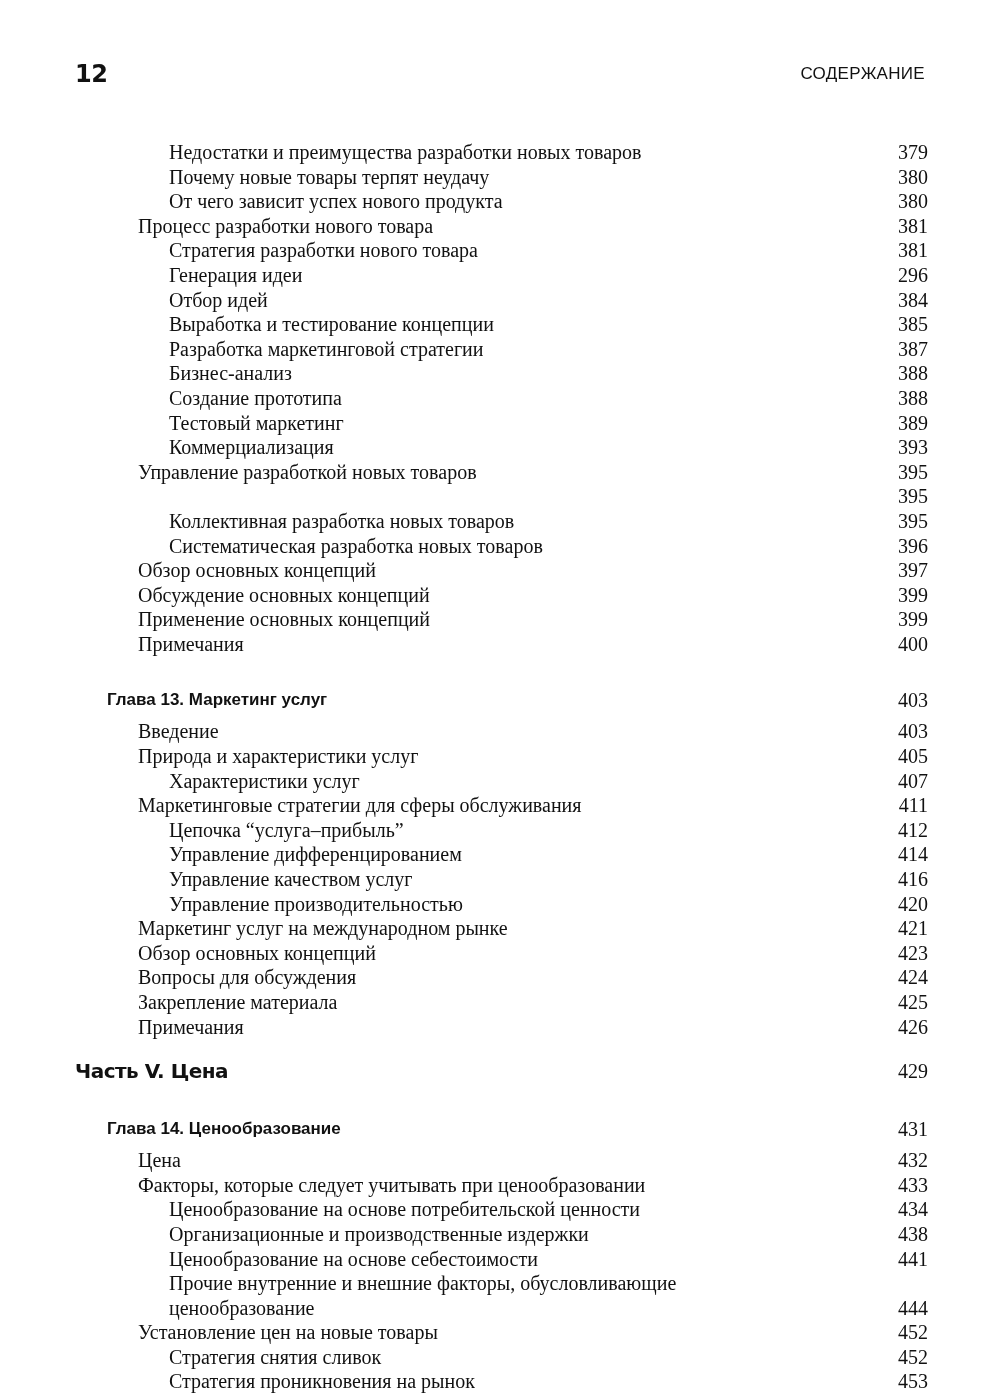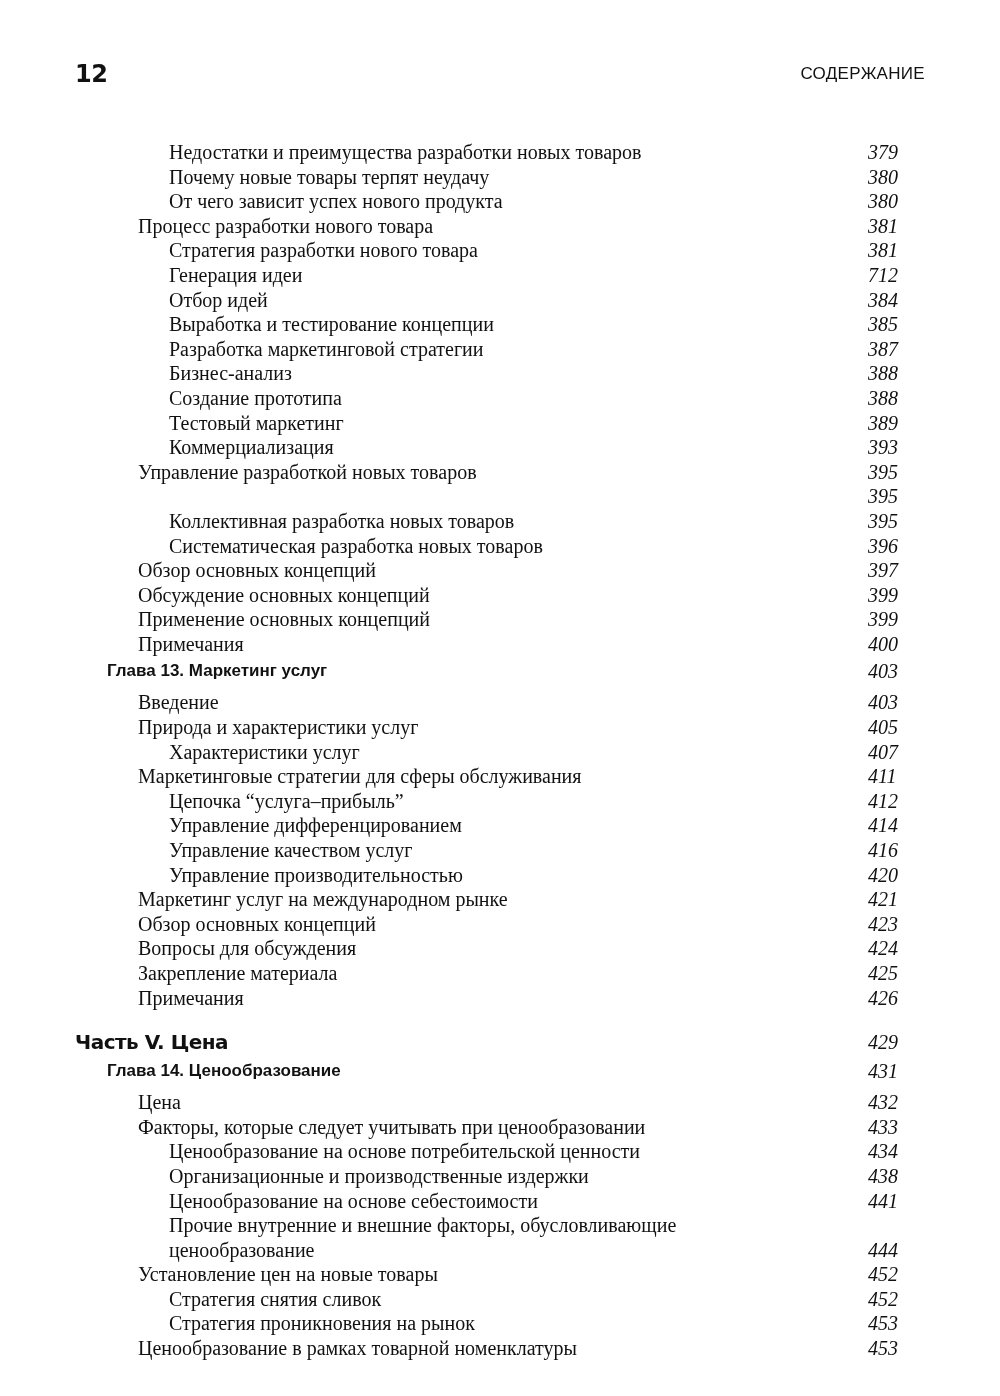--- a/index.html
+++ b/index.html
@@ -4,24 +4,24 @@
   <style>
     html, body { margin: 0; padding: 0; background: #ffffff; }
     body { width: 1000px; height: 1396px; position: relative; overflow: hidden; color: #111; }
     .page-header { position: absolute; top: 58px; left: 75px; right: 75px; height: 36px; text-decoration: underline; }
     .page-number { position: absolute; left: 0; top: 2px; font-family: "DejaVu Sans", sans-serif; font-weight: bold; font-size: 24px; letter-spacing: -0.5px; }
     .running-head { position: absolute; right: 0; top: 6px; font-family: "Liberation Sans", sans-serif; font-size: 17px; letter-spacing: 0.3px; }
 
     .toc { position: absolute; top: 140px; left: 0; width: 1000px; }
     .row { position: relative; height: 24.6px; font-family: "Liberation Serif", serif; font-size: 20px; line-height: 24px; }
     .row .title { position: absolute; white-space: nowrap; }
-    .row .pg { position: absolute; right: 72px; width: 60px; text-align: left; font-style: italic; }
+    .row .pg { position: absolute; right: 72px; width: 60px; text-align: right; }
     .lvl1 .title { left: 138px; }
     .lvl2 .title { left: 169px; }
-    .chapter { height: 24px; margin-top: 3px; margin-bottom: 7px; }
+    .chapter { height: 24px; margin-top: 32px; margin-bottom: 7px; }
     .chapter .title { left: 107px; font-family: "Liberation Sans", sans-serif; font-size: 17px; font-weight: bold; letter-spacing: 0px; }
     .part { height: 26px; margin-top: 20px; margin-bottom: 3px; }
     .part .title { left: 75px; font-family: "DejaVu Sans", sans-serif; font-size: 20px; font-weight: bold; letter-spacing: -0.5px; }
     .part .pg, .chapter .pg { font-family: "Liberation Serif", serif; font-size: 20px; font-weight: normal; }
     .wrap2 { height: 49px; }
     .wrap2 .title { white-space: normal; width: 620px; line-height: 24.5px; }
     .wrap2 .pg { top: 24.5px; }
   </style>
 </head>
 <body>
@@ -47,21 +47,21 @@
     <div class="row lvl1">
       <span class="title">Процесс разработки нового товара</span>
       <span class="pg">381</span>
     </div>
     <div class="row lvl2">
       <span class="title">Стратегия разработки нового товара</span>
       <span class="pg">381</span>
     </div>
     <div class="row lvl2">
       <span class="title">Генерация идеи</span>
-      <span class="pg">712</span>
+      <span class="pg">296</span>
     </div>
     <div class="row lvl2">
       <span class="title">Отбор идей</span>
       <span class="pg">384</span>
     </div>
     <div class="row lvl2">
       <span class="title">Выработка и тестирование концепции</span>
       <span class="pg">385</span>
     </div>
     <div class="row lvl2">

